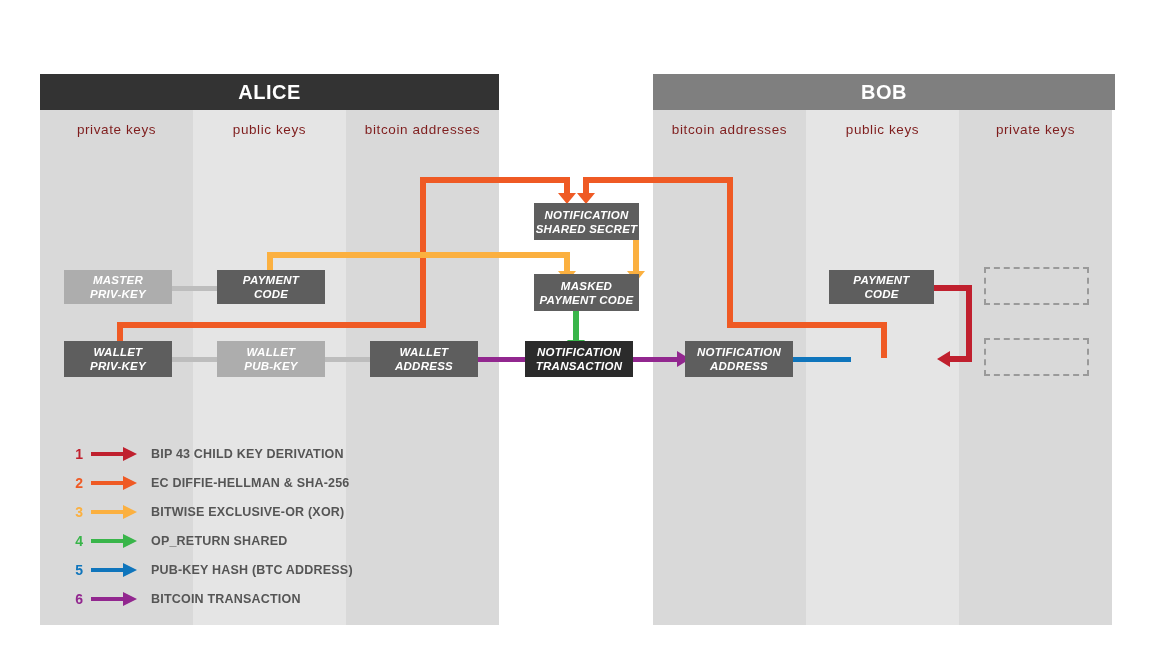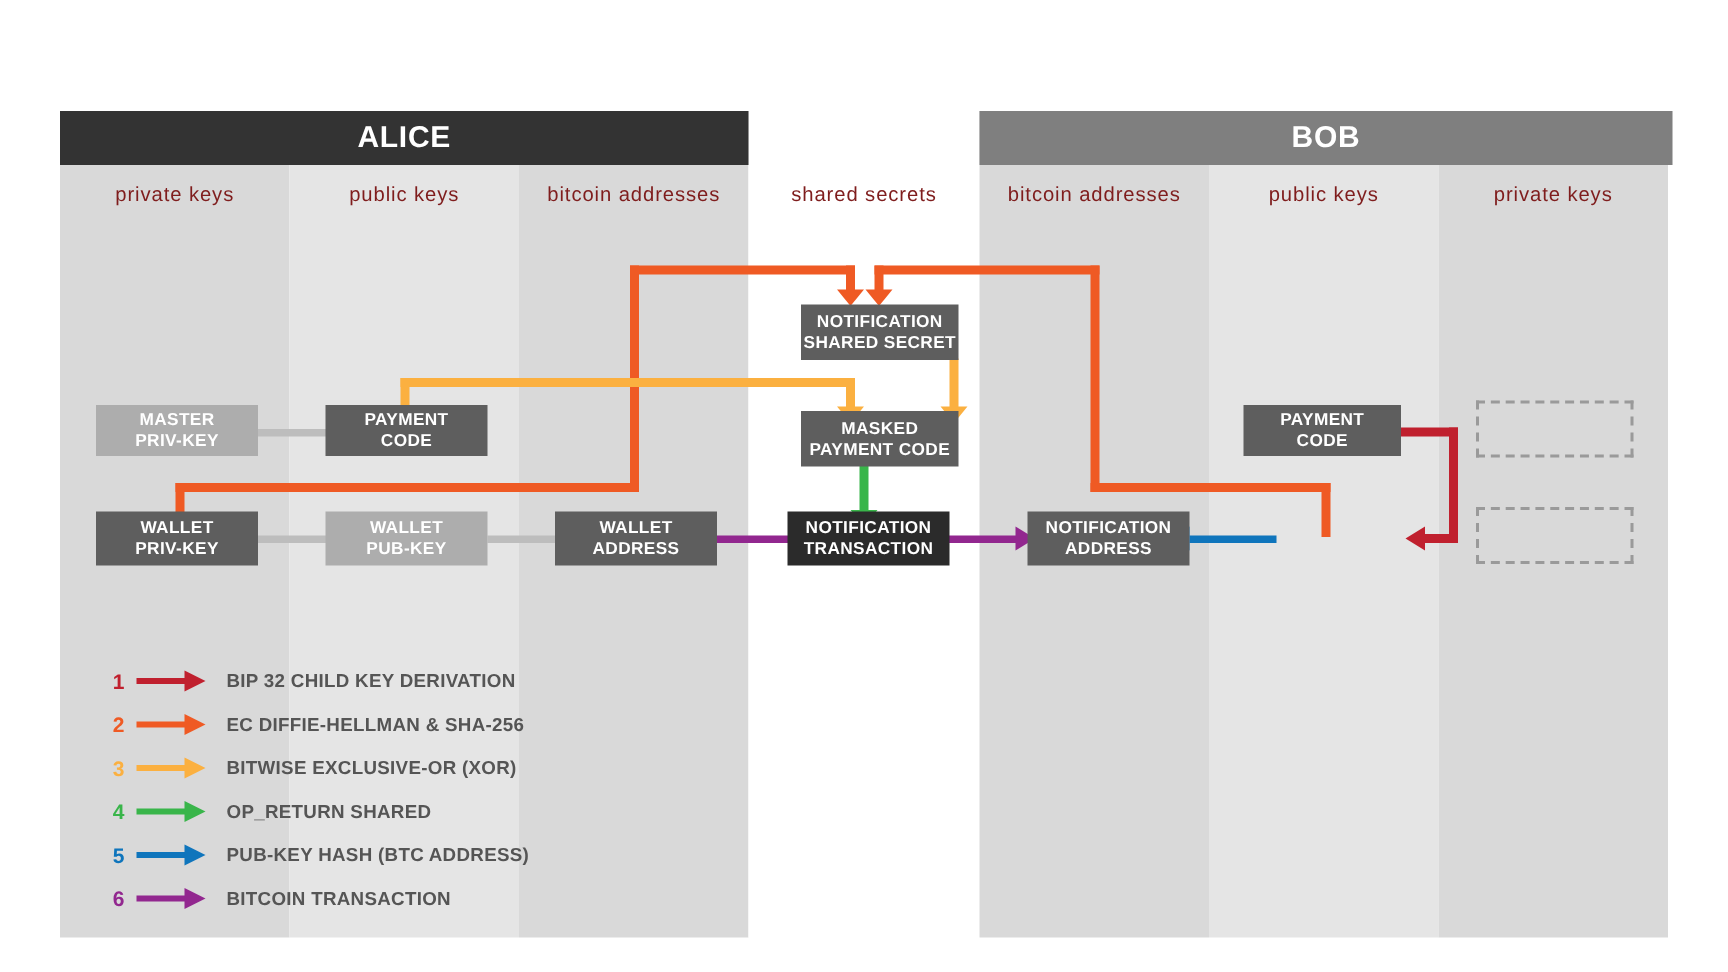--- a/index.html
+++ b/index.html
@@ -66,21 +66,21 @@
     display: flex; flex-direction: column;
     align-items: center; justify-content: center;
     color: #ffffff;
     font-size: 11.5px;
     font-weight: bold;
     line-height: 14px;
     letter-spacing: 0.25px;
     text-align: center;
     z-index: 6;
   }
-  .node span { display: block; white-space: nowrap; }
+  .node span { display: block; white-space: nowrap; font-style: italic; }
   .node-dark  { background: #5e5e5e; }
   .node-light { background: #adadad; }
   .node-black { background: #2b2b2b; }
   .node-ghost {
     background: transparent;
     border: 2px dashed #9a9a9a;
     z-index: 2;
   }
 
   
@@ -146,23 +146,20 @@
 
     <div class="colcap" style="left:0px;   width:153px;">
         <span>private keys</span>
       </div>
     <div class="colcap" style="left:153px; width:153px;">
         <span>public keys</span>
       </div>
     <div class="colcap" style="left:306px; width:153px;">
         <span>bitcoin addresses</span>
       </div>
-    <div class="colcap" style="left:459px; width:154px;">
-        <span>shared secrets</span>
-      </div>
     <div class="colcap" style="left:613px; width:153px;">
         <span>bitcoin addresses</span>
       </div>
     <div class="colcap" style="left:766px; width:153px;">
         <span>public keys</span>
       </div>
     <div class="colcap" style="left:919px; width:153px;">
         <span>private keys</span>
       </div>
 
@@ -265,21 +262,21 @@
     <div class="node node-ghost" style="left:944px; top:264px; width:105px; height:38px;"></div>
 
     <div class="legend">
 
       <div class="lrow">
         <div class="lnum" style="color:#c0202e;">1</div>
         <div class="lline">
             <i style="background:#c0202e;"></i>
             <b style="border-left-color:#c0202e;"></b>
           </div>
-        <div class="ltext">BIP 32 CHILD KEY DERIVATION</div>
+        <div class="ltext">BIP 43 CHILD KEY DERIVATION</div>
       </div>
 
       <div class="lrow">
         <div class="lnum" style="color:#ef5a24;">2</div>
         <div class="lline">
             <i style="background:#ef5a24;"></i>
             <b style="border-left-color:#ef5a24;"></b>
           </div>
         <div class="ltext">EC DIFFIE-HELLMAN &amp; SHA-256</div>
       </div>

